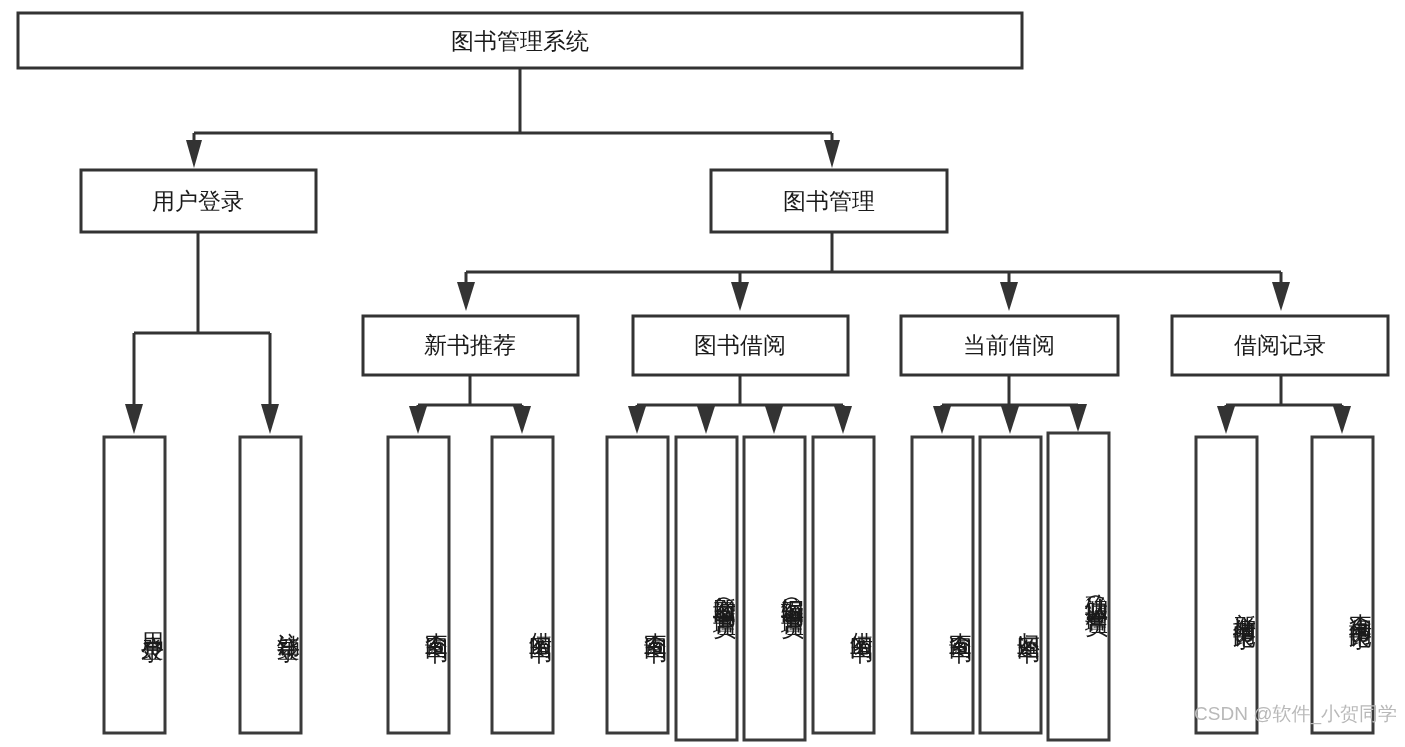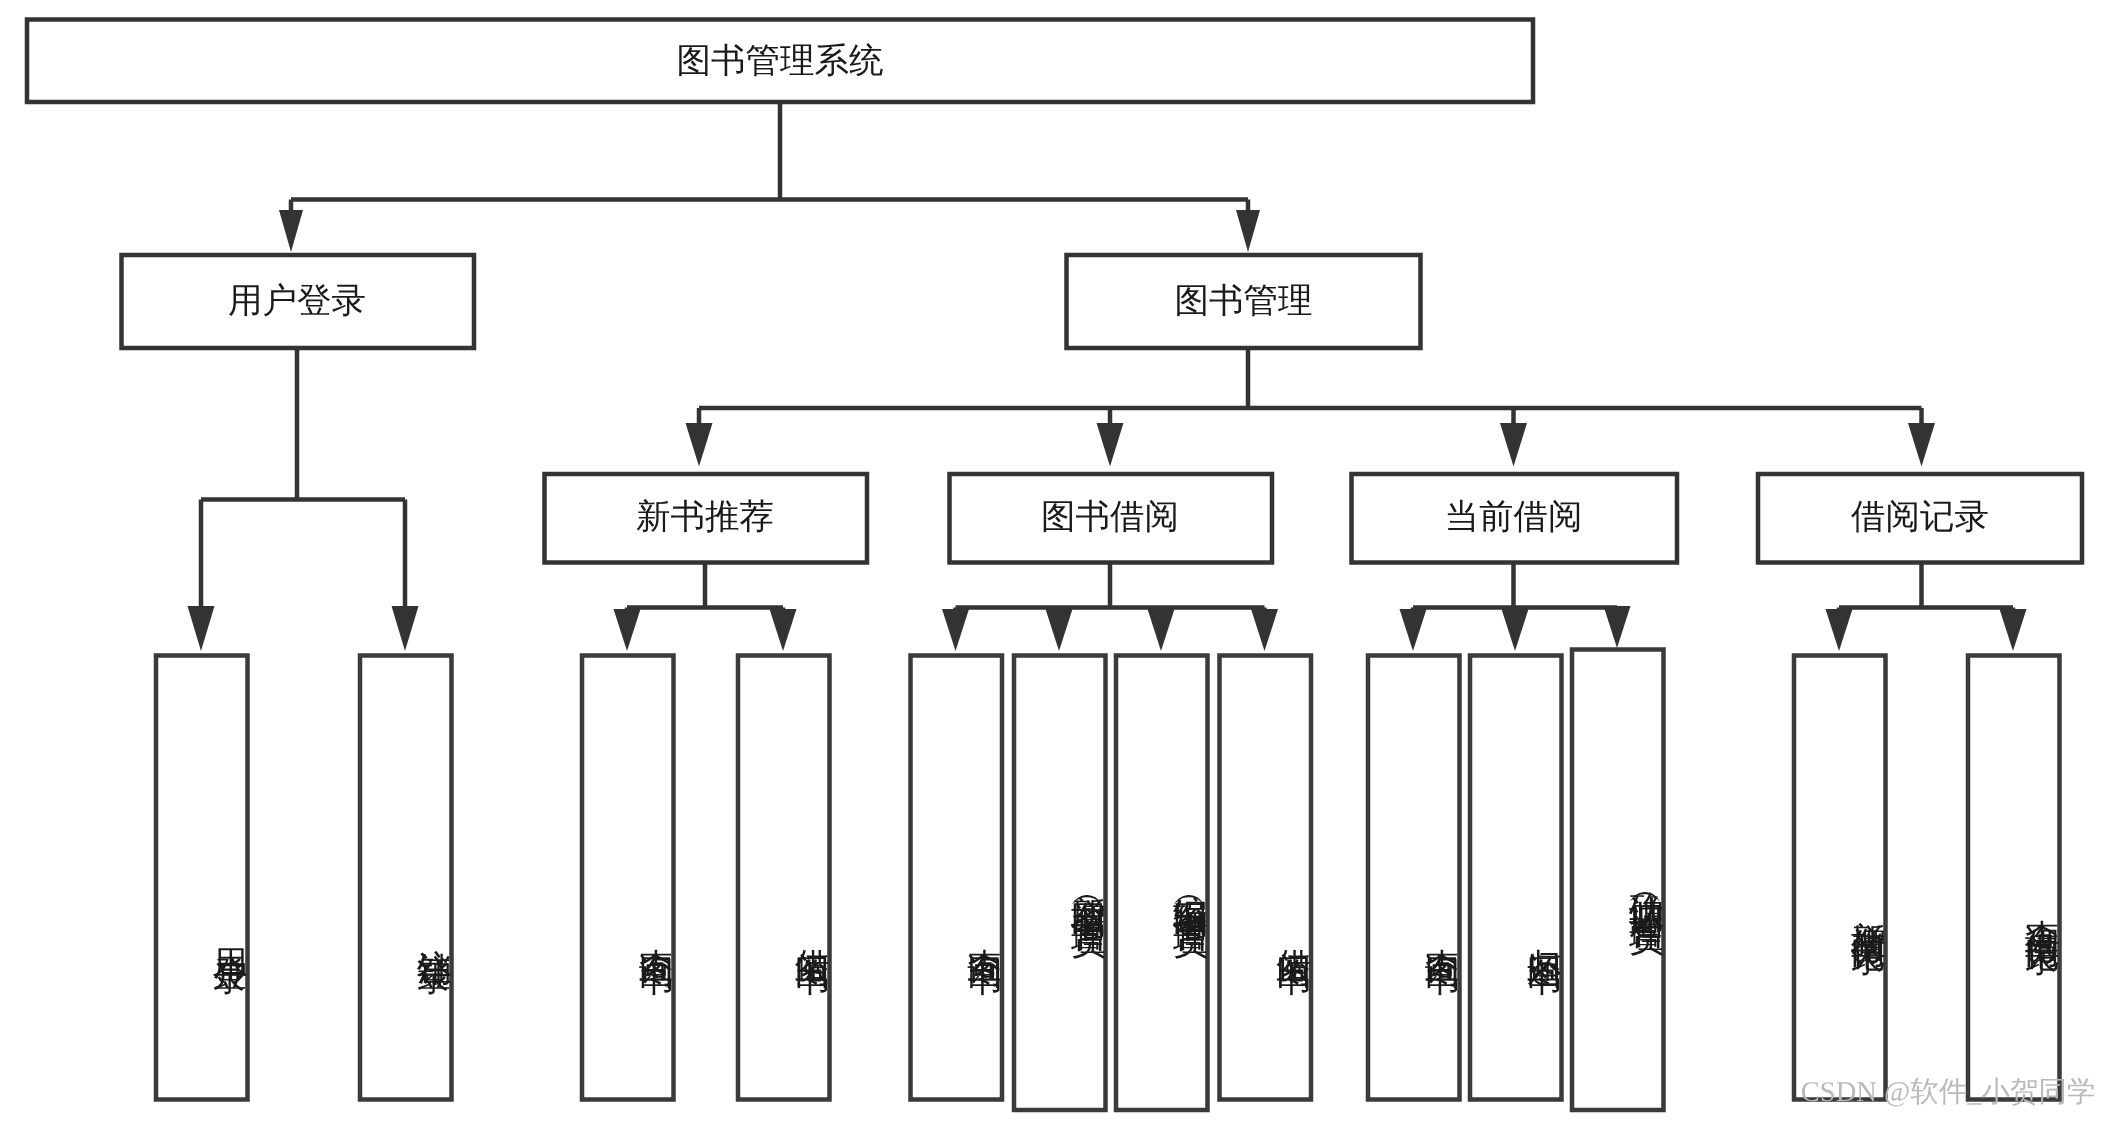--- a/index.html
+++ b/index.html
@@ -9,22 +9,22 @@
   .nodebox{fill:#ffffff;stroke:#333333;stroke-width:3;}
   .nodebox-thin{fill:#ffffff;stroke:#3a3a3a;stroke-width:3;}
   .link{stroke:#333333;stroke-width:3;fill:none;stroke-linecap:butt;}
   .arrowhead{fill:#333333;stroke:none;}
   .hlabel{font-family:"DejaVu Sans","Liberation Sans",sans-serif;font-size:23px;fill:#1a1a1a;
           text-anchor:middle;dominant-baseline:middle;}
   .vlabel{position:absolute;writing-mode:vertical-rl;text-orientation:upright;
           font-family:"DejaVu Sans","Liberation Sans",sans-serif;font-size:23px;color:#1a1a1a;
           line-height:1.05;letter-spacing:3px;white-space:nowrap;
           display:flex;align-items:flex-start;justify-content:center;pointer-events:none;}
-  .watermark{position:absolute;right:8px;bottom:6px;font-size:19px;color:#b9b9b9;
-             font-family:Liberation Serif, serif;white-space:nowrap;margin-left:24px;}
+  .watermark{position:absolute;right:8px;bottom:20px;font-size:19px;color:#b9b9b9;
+             font-family:Liberation Sans, sans-serif;white-space:nowrap;margin-left:24px;}
 </style>
 </head>
 <body>
 
 <div id="stage">
 
   <svg id="diagram" viewBox="0 0 1405 747">
     <defs></defs>
 
     <g>

